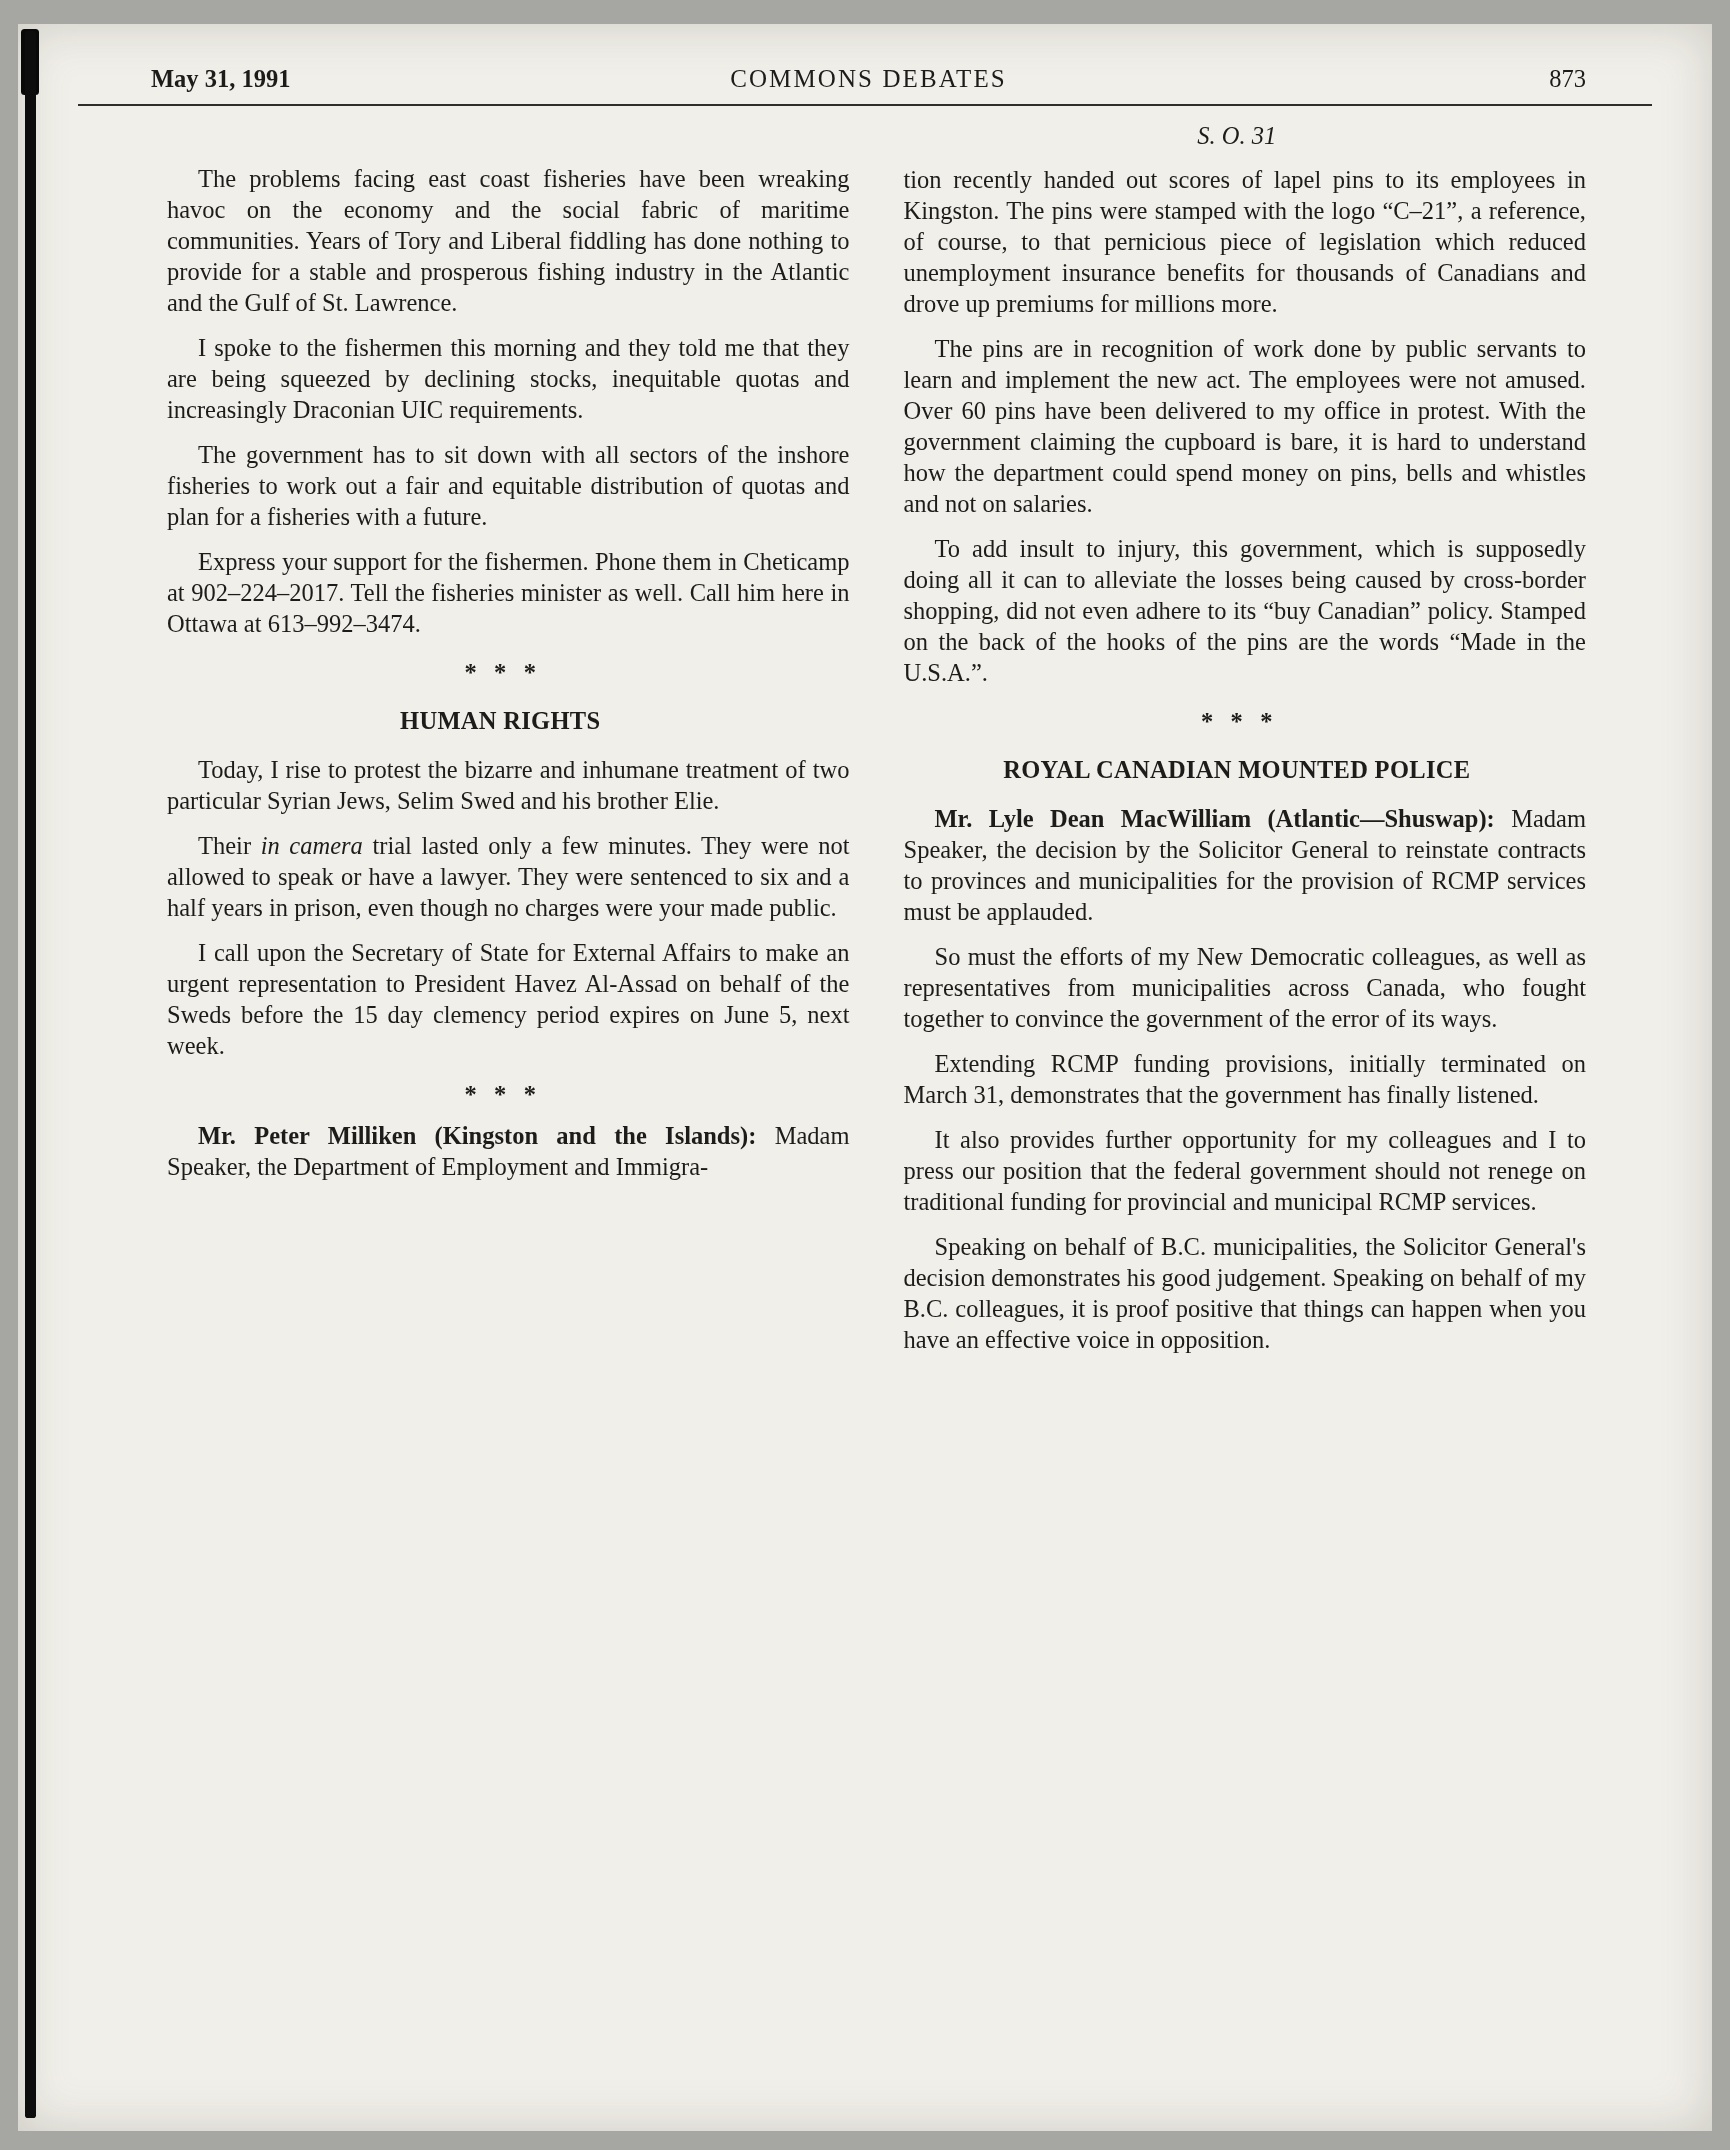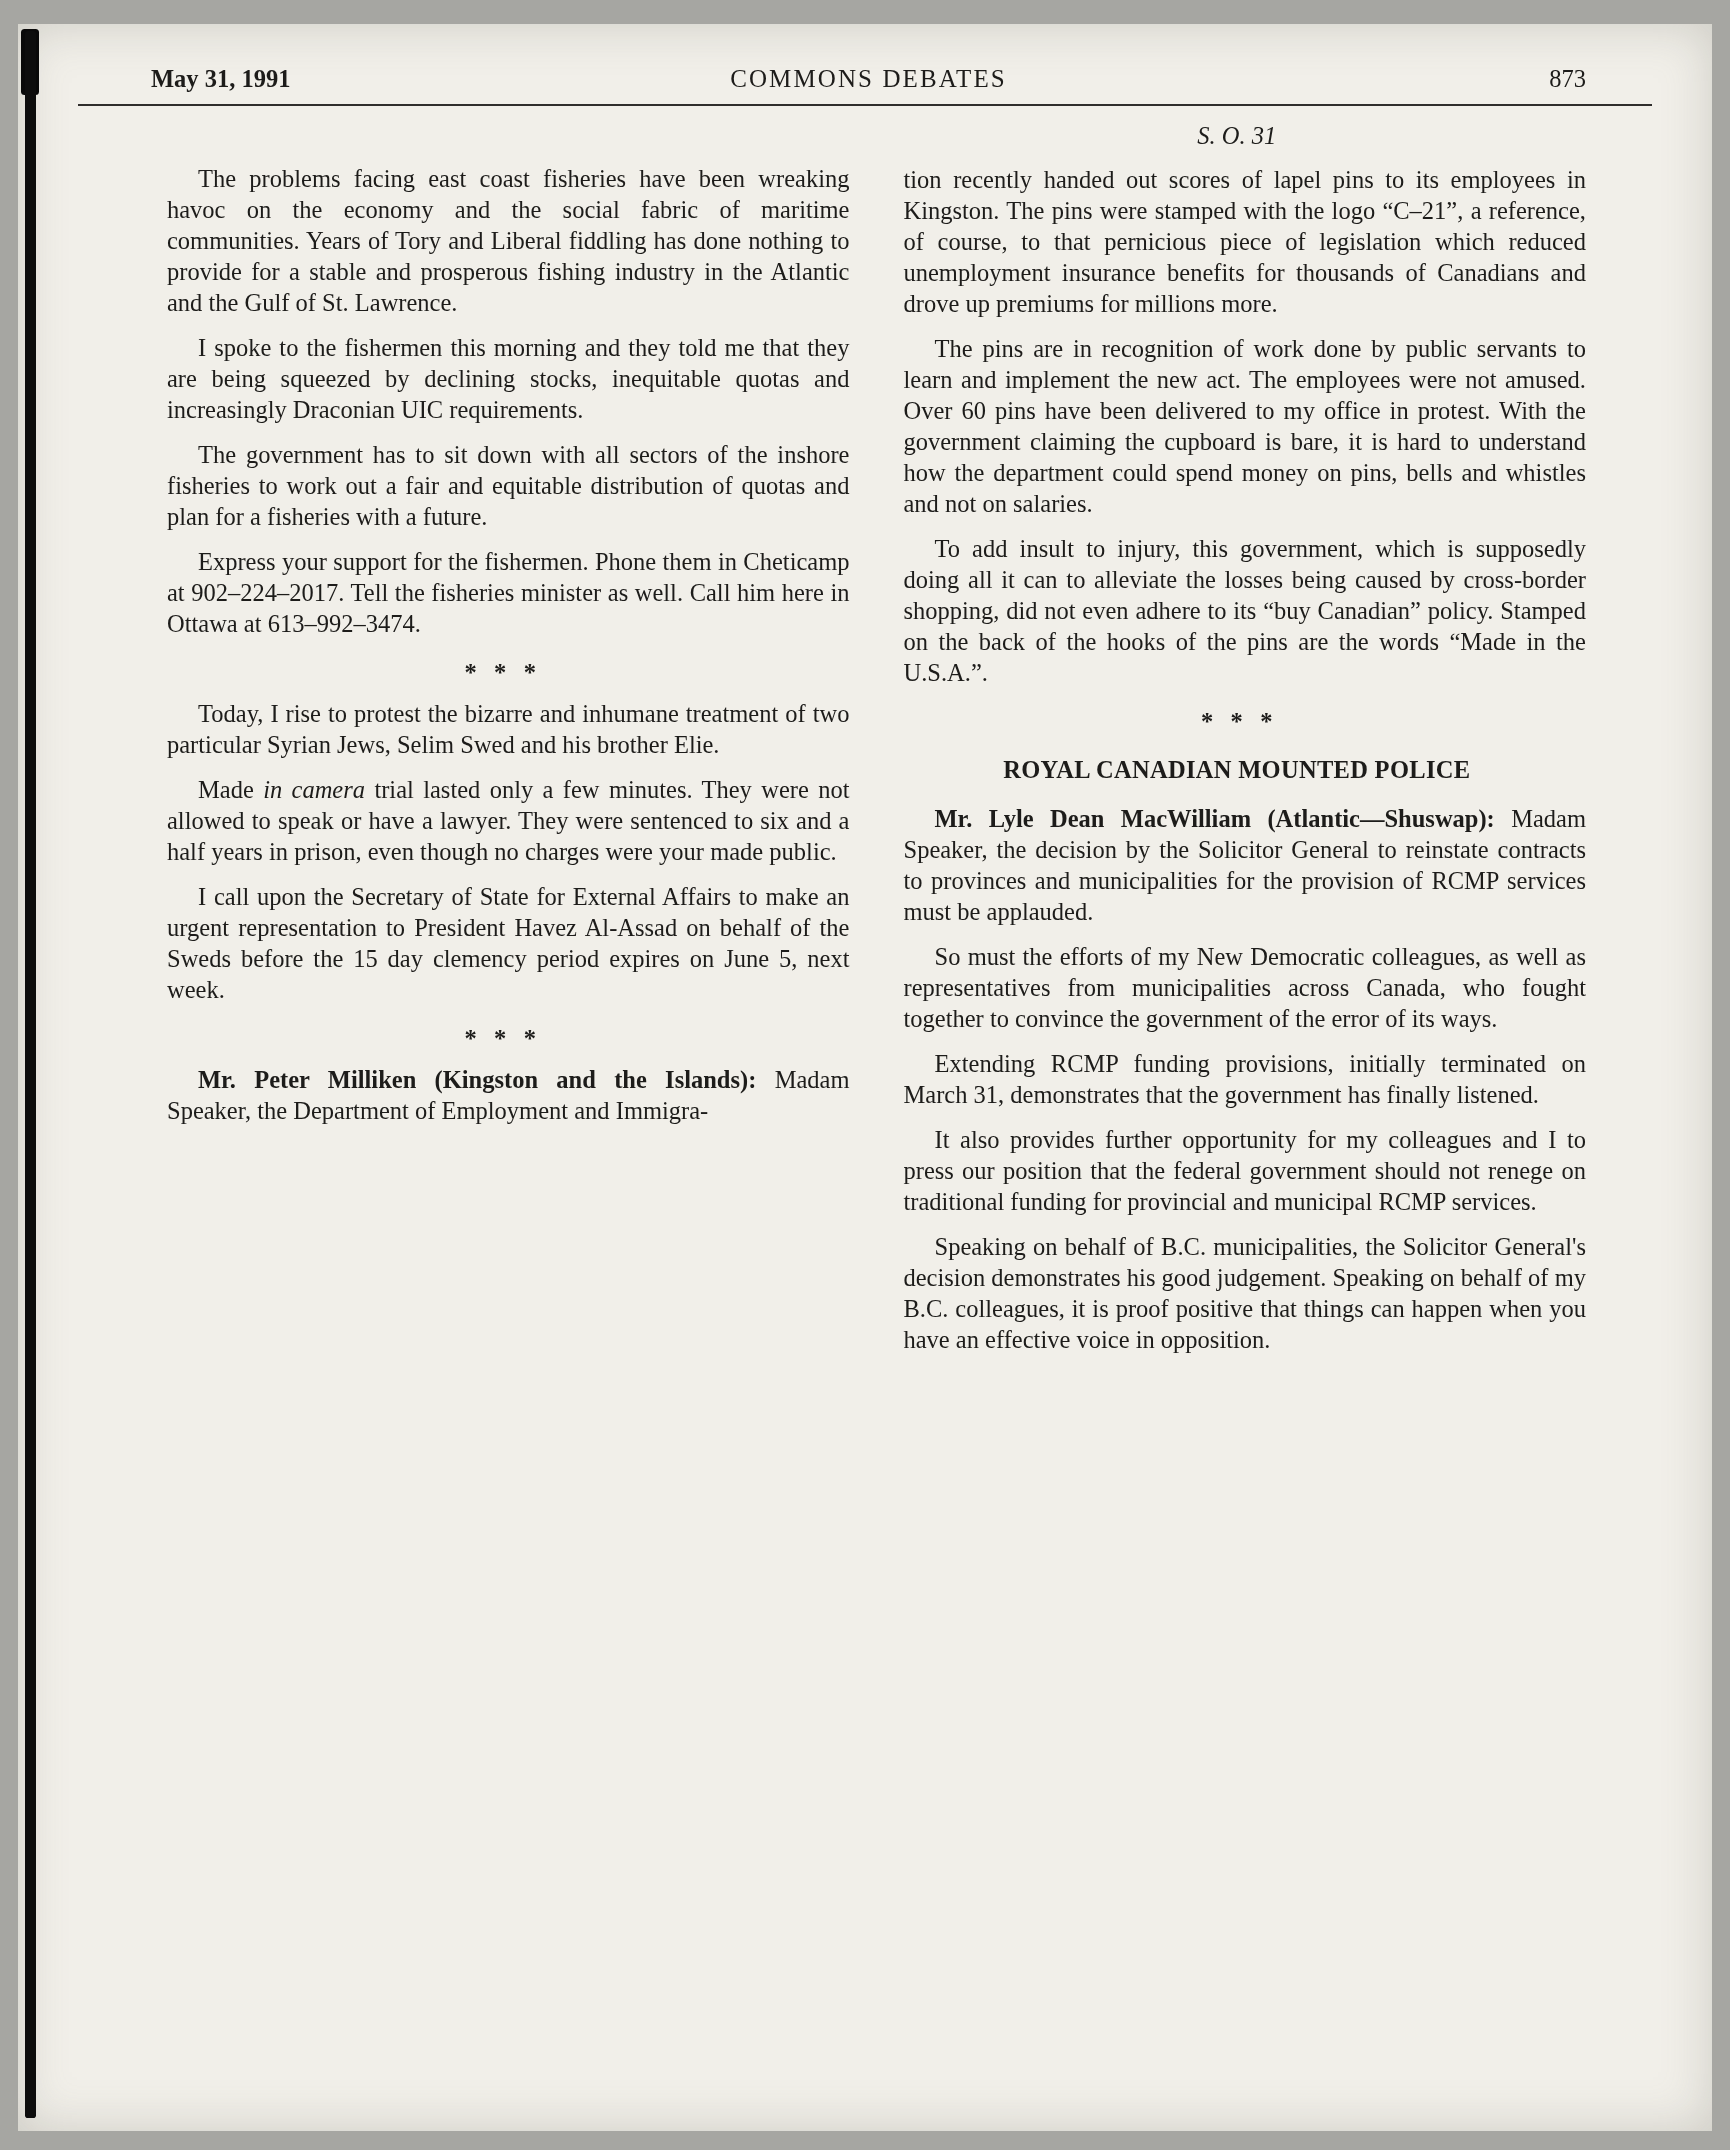--- a/index.html
+++ b/index.html
@@ -113,23 +113,24 @@
     <div class="columns">
 
       <div class="col col-left">
         <p class="para">The problems facing east coast fisheries have been wreaking havoc on the economy and the social fabric of maritime communities. Years of Tory and Liberal fiddling has done nothing to provide for a stable and prosperous fishing industry in the Atlantic and the Gulf of St. Lawrence.</p>
         <p class="para">I spoke to the fishermen this morning and they told me that they are being squeezed by declining stocks, inequitable quotas and increasingly Draconian UIC requirements.</p>
         <p class="para">The government has to sit down with all sectors of the inshore fisheries to work out a fair and equitable distribution of quotas and plan for a fisheries with a future.</p>
         <p class="para">Express your support for the fishermen. Phone them in Cheticamp at 902–224–2017. Tell the fisheries minister as well. Call him here in Ottawa at 613–992–3474.</p>
 
         <div class="stars">* * *</div>
 
+        <h2 class="heading">HUMAN RIGHTS</h2>
 
         <p class="para">Today, I rise to protest the bizarre and inhumane treatment of two particular Syrian Jews, Selim Swed and his brother Elie.</p>
-        <p class="para"><span>Made </span><i>in camera</i><span> trial lasted only a few minutes. They were not allowed to speak or have a lawyer. They were sentenced to six and a half years in prison, even though no charges were your made public.</span></p>
+        <p class="para"><span>Their </span><i>in camera</i><span> trial lasted only a few minutes. They were not allowed to speak or have a lawyer. They were sentenced to six and a half years in prison, even though no charges were your made public.</span></p>
         <p class="para">I call upon the Secretary of State for External Affairs to make an urgent representation to President Havez Al-Assad on behalf of the Sweds before the 15 day clemency period expires on June 5, next week.</p>
 
         <div class="stars">* * *</div>
 
 
         <p class="para"><b>Mr. Peter Milliken (Kingston and the Islands):</b><span> Madam Speaker, the Department of Employment and Immigra-</span></p>
       </div>
 
       <div class="col col-right">
         <div class="section-label">S. O. 31</div>

